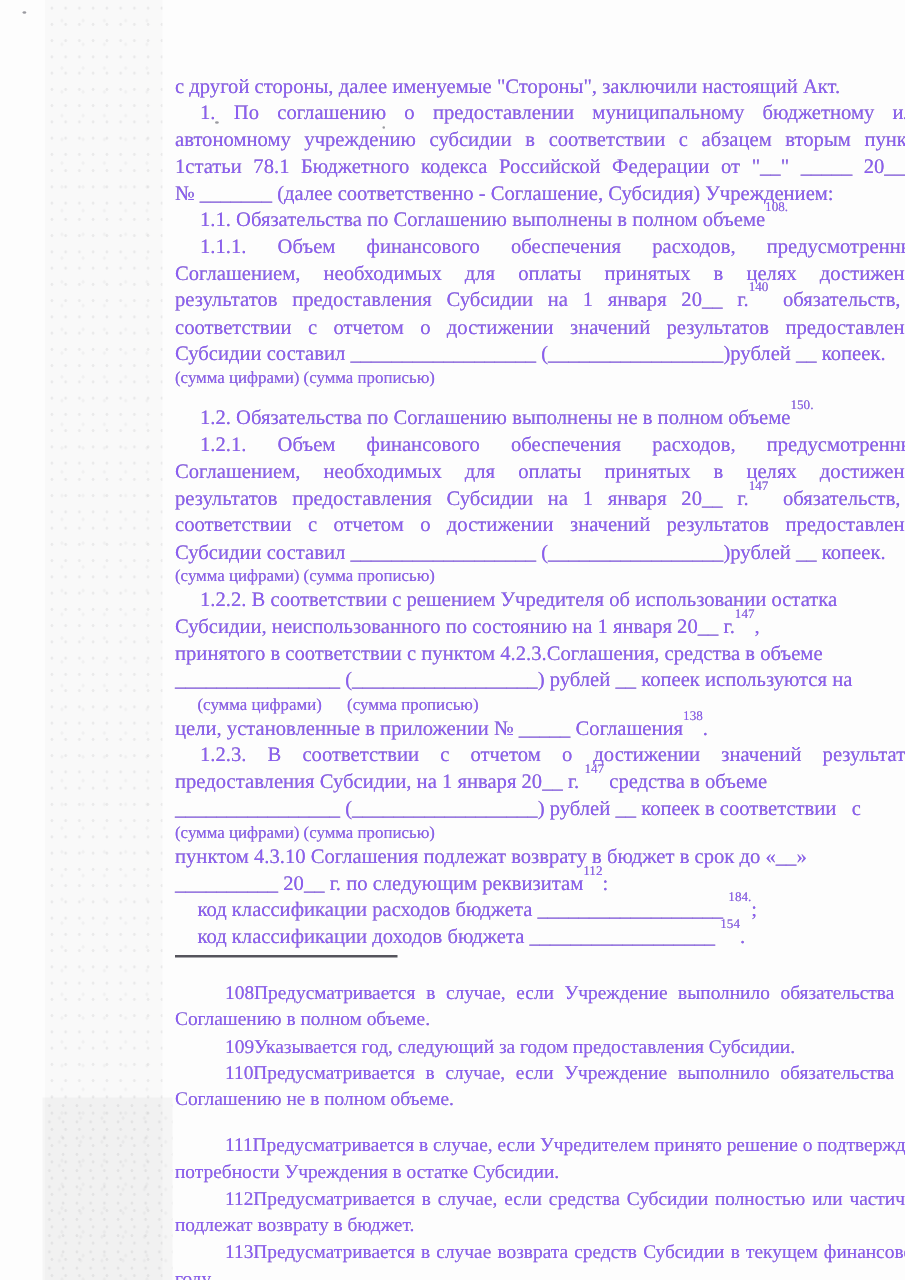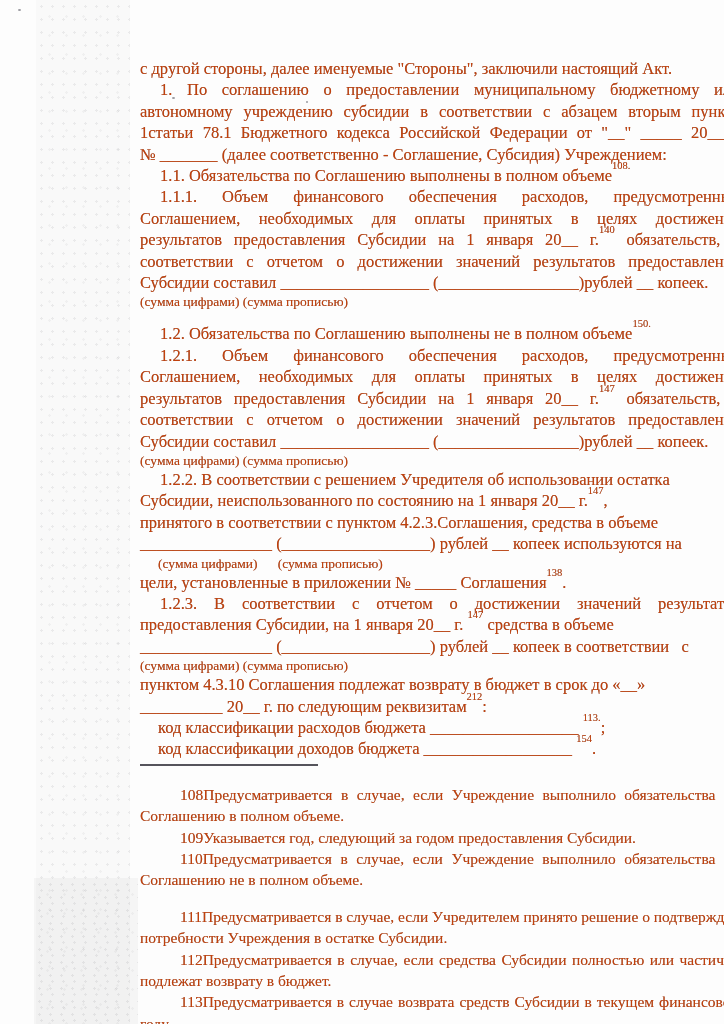--- a/index.html
+++ b/index.html
@@ -2,21 +2,21 @@
 <html lang="ru"><head>
 <meta charset="utf-8">
 <style>
   html,body{margin:0;padding:0;background:#ffffff;}
   #page{
     position:relative;
     width:724px;height:1024px;
     background:#fdfdfd;
     overflow:hidden;
     font-family:"Liberation Serif","DejaVu Serif",serif;
-    color:#c2410c;
+    color:#8b5cf6;
   }
   
   .band{
     position:absolute;pointer-events:none;
     background-image:
       radial-gradient(rgba(95,95,100,0.10) 1px, transparent 1.3px),
       radial-gradient(rgba(95,95,100,0.06) 1px, transparent 1.4px);
     background-size:11px 13px,17px 19px;
     background-position:0 0,5px 7px;
     background-color:rgba(140,140,148,0.035);
@@ -84,22 +84,22 @@
         <div class="line">Субсидии, неиспользованного по состоянию на 1 января 20__ г.<sup>147</sup>,</div>
         <div class="line">принятого в соответствии с пунктом 4.2.3.Соглашения, средства в объеме</div>
         <div class="line">________________ (__________________) рублей __ копеек используются на</div>
         <div class="line small ind2">(сумма цифрами)&nbsp;&nbsp;&nbsp;&nbsp;&nbsp;&nbsp;(сумма прописью)</div>
         <div class="line">цели, установленные в приложении № _____ Соглашения<sup>138</sup>.</div>
         <div class="line j ind">1.2.3.  В соответствии с отчетом о достижении значений результатов</div>
         <div class="line">предоставления Субсидии, на 1 января 20__ г. <sup>147</sup> средства в объеме</div>
         <div class="line">________________ (__________________) рублей __ копеек в соответствии &nbsp;&nbsp;с</div>
         <div class="line small">(сумма цифрами) (сумма прописью)</div>
         <div class="line">пунктом 4.3.10 Соглашения подлежат возврату в бюджет в срок до «__»</div>
-        <div class="line">__________ 20__ г. по следующим реквизитам<sup>212</sup>:</div>
-        <div class="line ind2">код классификации расходов бюджета __________________ <sup>113.</sup>;</div>
+        <div class="line">__________ 20__ г. по следующим реквизитам<sup>112</sup>:</div>
+        <div class="line ind2">код классификации расходов бюджета __________________ <sup>184.</sup>;</div>
         <div class="line ind2">код классификации доходов бюджета __________________ <sup>154</sup>.</div>
       </div>
     <div class="sep"></div>
     <div id="footnotes">
         <div class="fline j ind">108Предусматривается в случае, если Учреждение выполнило обязательства по</div>
         <div class="fline">Соглашению в полном объеме.</div>
         <div class="fline ind">109Указывается год, следующий за годом предоставления Субсидии.</div>
         <div class="fline j ind">110Предусматривается в случае, если Учреждение выполнило обязательства по</div>
         <div class="fline">Соглашению не в полном объеме.</div>
         <div class="fline j ind gap">111Предусматривается в случае, если Учредителем принято решение о подтверждении</div>

